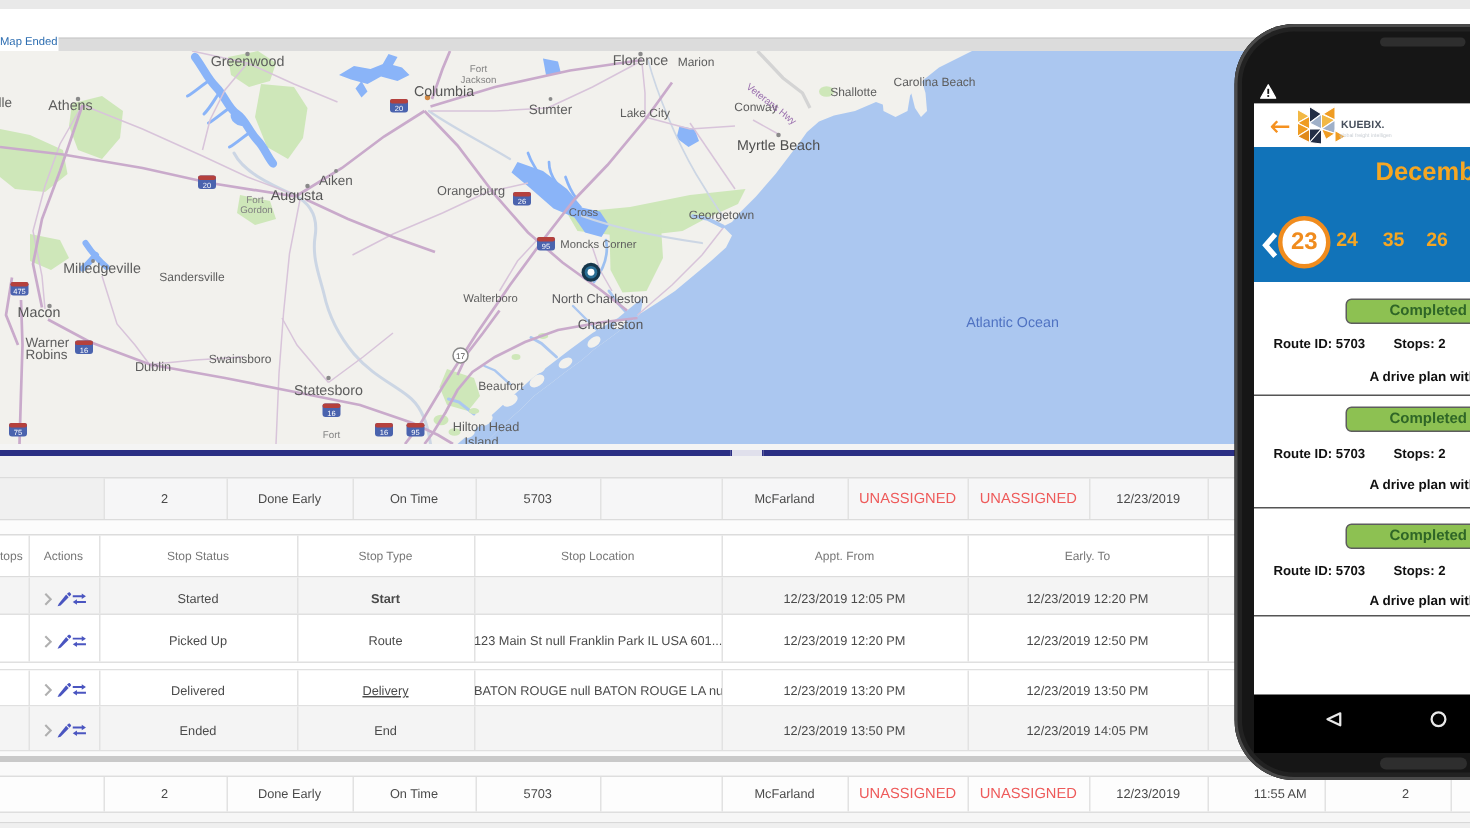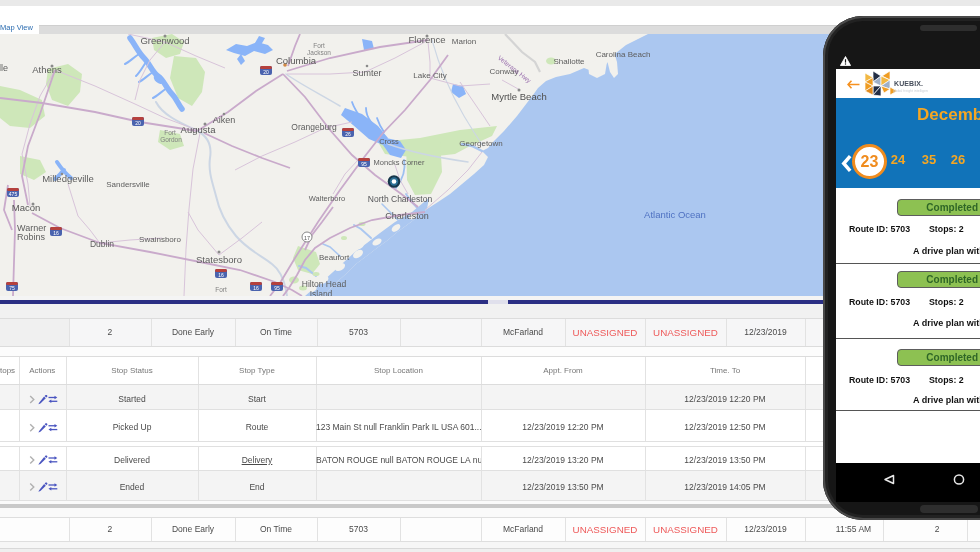--- a/index.html
+++ b/index.html
@@ -10,21 +10,21 @@
   .ctext { position:absolute; text-align:center; font-size:8.5px; color:#4a4a4a; }
 </style>
 </head>
 <body>
 <div id="stage">
 
   <div class="abs" style="left:0;top:0;width:980px;height:6px;background:#e9e9e9;"></div>
   <div class="abs" style="left:0;top:6px;width:980px;height:19px;background:#ffffff;"></div>
   <div class="abs" style="left:0;top:25px;width:980px;height:9px;background:#dcdcdc;border-top:1px solid #cfcfcf;"></div>
   <div class="abs" style="left:0;top:17px;width:39px;height:17px;background:#ffffff;">
-     <div style="position:absolute;left:0px;top:6px;font-size:7.5px;color:#2b6cb0;white-space:nowrap;">Map View</div>
+     <div style="position:absolute;left:0px;top:6px;font-size:7.5px;color:#2b6cb0;white-space:nowrap;">Map Ended</div>
   </div>
 
   <div class="abs" id="map" style="left:0;top:34px;width:980px;height:262px;background:#f2f1ed;overflow:hidden;">
     <svg width="980" height="262" viewBox="0 0 980 262">
 
       <g fill="#cee7b9">
         <path d="M152,4 L172,0 L184,8 L180,20 L166,24 L154,16 Z"></path>
         <path d="M174,22 L196,24 L205,38 L202,58 L192,72 L178,64 L170,44 Z"></path>
         <path d="M48,35 L68,30 L82,40 L80,58 L68,72 L52,66 L46,50 Z"></path>
         <path d="M0,52 L20,56 L42,66 L45,82 L30,94 L10,92 L0,84 Z"></path>
@@ -293,34 +293,35 @@
         <div class="cellline" style="left: 316px;"></div>
         <div class="cellline" style="left: 481px;"></div>
         <div class="cellline" style="left: 645px;"></div>
         <div class="cellline" style="left: 805px;"></div>
         <div class="ctext" style="left: 0px; width: 15px; top: 0px; height: 27px; line-height: 27px; font-size: 8px; color: rgb(119, 119, 119);">tops</div>
         <div class="ctext" style="left: 18.5px; width: 47.5px; top: 0px; height: 27px; line-height: 27px; font-size: 8px; color: rgb(119, 119, 119);">Actions</div>
         <div class="ctext" style="left: 66px; width: 132px; top: 0px; height: 27px; line-height: 27px; font-size: 8px; color: rgb(119, 119, 119);">Stop Status</div>
         <div class="ctext" style="left: 198px; width: 118px; top: 0px; height: 27px; line-height: 27px; font-size: 8px; color: rgb(119, 119, 119);">Stop Type</div>
         <div class="ctext" style="left: 481px; width: 164px; top: 0px; height: 27px; line-height: 27px; font-size: 8px; color: rgb(119, 119, 119);">Appt. From</div>
         <div class="ctext" style="left: 316px; width: 165px; top: 0px; height: 27px; line-height: 27px; font-size: 8px; color: rgb(119, 119, 119);">Stop Location</div>
-        <div class="ctext" style="left: 645px; width: 160px; top: 0px; height: 27px; line-height: 27px; font-size: 8px; color: rgb(119, 119, 119);">Time. To</div>
+        <div class="ctext" style="left: 645px; width: 160px; top: 0px; height: 27px; line-height: 27px; font-size: 8px; color: rgb(119, 119, 119);">Early. To</div>
       </div>
       <div class="abs" style="left: 0px; top: 85.5px; width: 980px; height: 5px; background: rgb(255, 255, 255); border-bottom: 1px solid rgb(224, 224, 224);"></div>
       <div class="abs" style="left: 0px; top: 29px; width: 980px; height: 25px; background: rgb(244, 244, 244); border-bottom: 1px solid rgb(224, 224, 224);">
         <div class="cellline" style="left: 18.5px;"></div>
         <div class="cellline" style="left: 66px;"></div>
         <div class="cellline" style="left: 198px;"></div>
         <div class="cellline" style="left: 316px;"></div>
         <div class="cellline" style="left: 481px;"></div>
         <div class="cellline" style="left: 645px;"></div>
         <div class="cellline" style="left: 805px;"></div>
         <div class="ctext" style="left: 66px; width: 132px; top: 1.5px; height: 25px; line-height: 25px; font-size: 8.5px; color: rgb(74, 74, 74); white-space: nowrap; overflow: hidden;">Started</div>
-        <div class="ctext" style="left: 198px; width: 118px; top: 1.5px; height: 25px; line-height: 25px; font-size: 8.5px; color: rgb(74, 74, 74); white-space: nowrap; overflow: hidden;">Start</div>
+        <div class="ctext" style="left: 198px; width: 118px; top: 1.5px; height: 25px; line-height: 25px; font-size: 8.5px; color: rgb(74, 74, 74); white-space: nowrap; overflow: hidden; font-weight: bold;">Start</div>
         <div class="ctext" style="left: 316px; width: 165px; top: 1.5px; height: 25px; line-height: 25px; font-size: 8.5px; color: rgb(74, 74, 74); white-space: nowrap; overflow: hidden;"></div>
+        <div class="ctext" style="left: 481px; width: 164px; top: 1.5px; height: 25px; line-height: 25px; font-size: 8.5px; color: rgb(74, 74, 74); white-space: nowrap; overflow: hidden;">12/23/2019 12:05 PM</div>
         <div class="ctext" style="left: 645px; width: 160px; top: 1.5px; height: 25px; line-height: 25px; font-size: 8.5px; color: rgb(74, 74, 74); white-space: nowrap; overflow: hidden;">12/23/2019 12:20 PM</div>
         <div class="abs" style="left: 29px; top: 0px; width: 32px; height: 25px;">
           <svg width="31" height="25" viewBox="0 0 31 25" style="position:absolute;left:0;top:1.5px;">
             <path d="M1.2,8.9 L4.8,12.5 L1.2,16.1" stroke="#b0b0b0" stroke-width="1.4" fill="none"></path>
             <g transform="translate(9,8)">
               <path d="M1.3,7.4 L0.4,9.2 L2.4,8.6 L7.8,3.2 L6.1,1.4 Z" fill="#4a55c0"></path>
               <path d="M6.6,0.9 L8.3,2.6 L9.2,1.7 C9.5,1.4 9.5,0.9 9.2,0.6 L8.7,0.1 C8.4,-0.2 7.9,-0.2 7.6,0.1 Z" fill="#4a55c0"></path>
             </g>
             <g transform="translate(19.5,8.7)" stroke="#4a55c0" stroke-width="1.3" fill="#4a55c0">
               <line x1="0" y1="1.8" x2="7" y2="1.8"></line>

